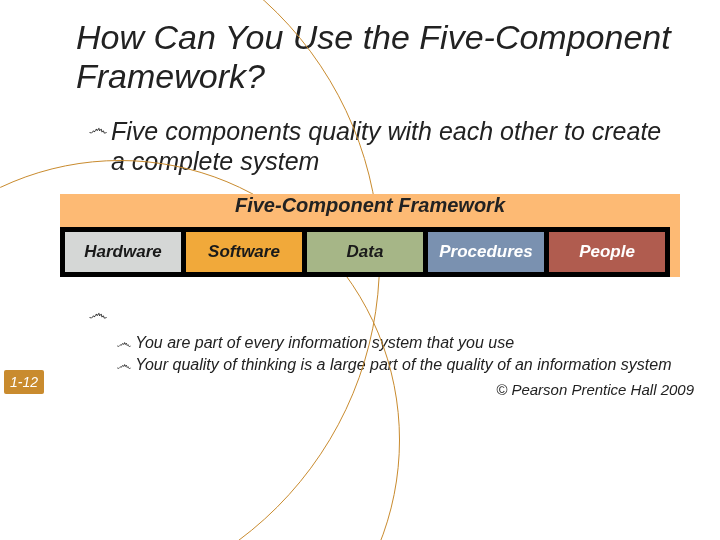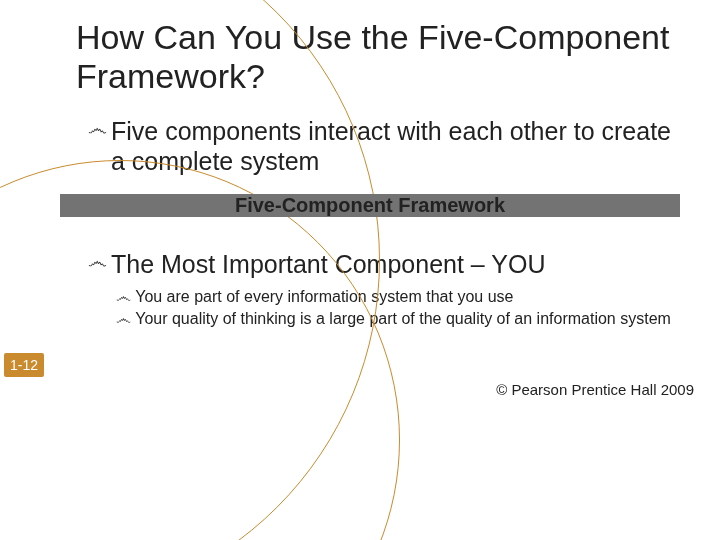--- a/index.html
+++ b/index.html
@@ -9,20 +9,21 @@
     background: #fff;
     font-family: Arial, Helvetica, sans-serif;
     position: relative;
     overflow: hidden;
   }
   .slide {
     width: 720px;
     height: 411px;
     position: relative;
     padding: 18px 40px 0 60px;
+    font-style: italic;
   }
   .decor-circle {
     position: absolute;
     border: 1px solid #c98b2e;
     border-radius: 50%;
     pointer-events: none;
   }
   .circle1 { width: 700px; height: 700px; left: -320px; top: -90px; }
   .circle2 { width: 560px; height: 560px; left: -160px; top: 160px; }
   .title {
@@ -65,23 +66,23 @@
     margin-right: 4px;
     line-height: 1.25;
     flex-shrink: 0;
   }
   .sub-text {
     font-size: 16px;
     line-height: 1.2;
     color: #222;
   }
   .diagram-wrap {
-    margin: 18px 0 32px 0;
+    margin: 18px 0 24px 0;
     position: relative;
-    background: #737373;
+    background: #fdba74;
   }
   .diagram-title {
     text-align: center;
     font-weight: bold;
     font-size: 20px;
     color: #222;
     margin-bottom: 10px;
   }
   .diagram-bar {
     display: flex;
@@ -100,21 +101,21 @@
   }
   .cell:last-child { border-right: none; }
   .c0 { background: #d5d7d6; }
   .c1 { background: #f1a93a; }
   .c2 { background: #a6b687; }
   .c3 { background: #7a91b0; color: #fff; }
   .c4 { background: #b05c4f; color: #fff; }
   .page-num {
     position: absolute;
     left: 4px;
-    bottom: 34px;
+    bottom: 17px;
     background: #c98b2e;
     color: #fff;
     font-size: 14px;
     padding: 4px 6px;
     border-radius: 2px;
   }
   .copyright {
     position: absolute;
     right: 26px;
     bottom: 12px;
@@ -128,30 +129,36 @@
 <body>
 
 <div class="slide">
   <div class="decor-circle circle1"></div>
   <div class="decor-circle circle2"></div>
 
   <h1 class="title">How Can You Use the Five-Component Framework?</h1>
 
   <div class="bullet-row">
     <span class="bullet-icon">෴</span>
-    <span class="bullet-text">Five components interact with each other to create a complete system</span>
+    <span class="bullet-text">Five components quality with each other to create a complete system</span>
   </div>
 
   <div class="diagram-wrap">
     <div class="diagram-title">Five-Component Framework</div>
+    <div class="diagram-bar">
+      <div class="cell c0">Hardware</div>
+      <div class="cell c1">Software</div>
+      <div class="cell c2">Data</div>
+      <div class="cell c3">Procedures</div>
+      <div class="cell c4">People</div>
+    </div>
   </div>
 
   <div class="bullet-row">
     <span class="bullet-icon">෴</span>
-    <span class="bullet-text">The Most Important Component – YOU</span>
   </div>
   <div class="sub-row">
     <span class="sub-icon">෴</span>
     <span class="sub-text">You are part of every information system that you use</span>
   </div>
   <div class="sub-row">
     <span class="sub-icon">෴</span>
     <span class="sub-text">Your quality of thinking is a large part of the quality of an information system</span>
   </div>
 

